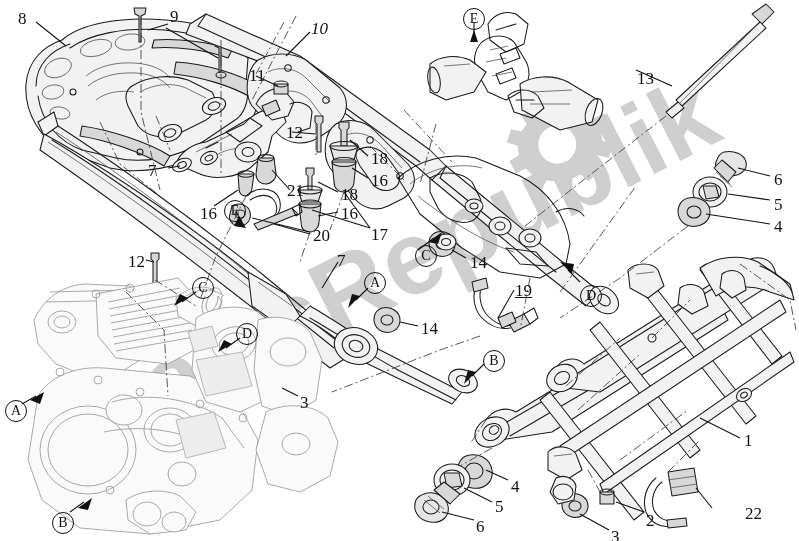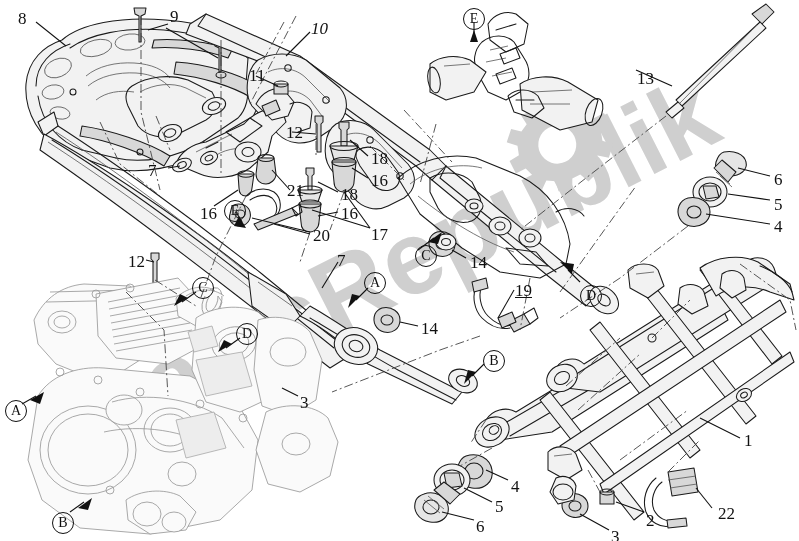--- a/index.html
+++ b/index.html
@@ -560,21 +560,21 @@
     <span class="callout" style="left:337px;top:252px;">7</span>
     <span class="callout" style="left:470px;top:254px;">14</span>
     <span class="callout" style="left:515px;top:282px;text-decoration:underline;">19</span>
     <span class="callout" style="left:421px;top:320px;">14</span>
     <span class="callout" style="left:300px;top:394px;">3</span>
     <span class="callout" style="left:744px;top:432px;">1</span>
     <span class="callout" style="left:511px;top:478px;">4</span>
     <span class="callout" style="left:495px;top:498px;">5</span>
     <span class="callout" style="left:476px;top:518px;">6</span>
     <span class="callout" style="left:646px;top:512px;">2</span>
-    <span class="callout" style="left:718px;top:505px;">22</span>
+    <span class="callout" style="left:745px;top:505px;">22</span>
     <span class="callout" style="left:611px;top:528px;">3</span>
   </div>
 
   <div>
     <span class="circ" style="left:463px;top:8px;">E</span>
     <span class="circ" style="left:224px;top:200px;">E</span>
     <span class="circ" style="left:192px;top:277px;">C</span>
     <span class="circ" style="left:236px;top:323px;">D</span>
     <span class="circ" style="left:5px;top:400px;">A</span>
     <span class="circ" style="left:52px;top:512px;">B</span>

